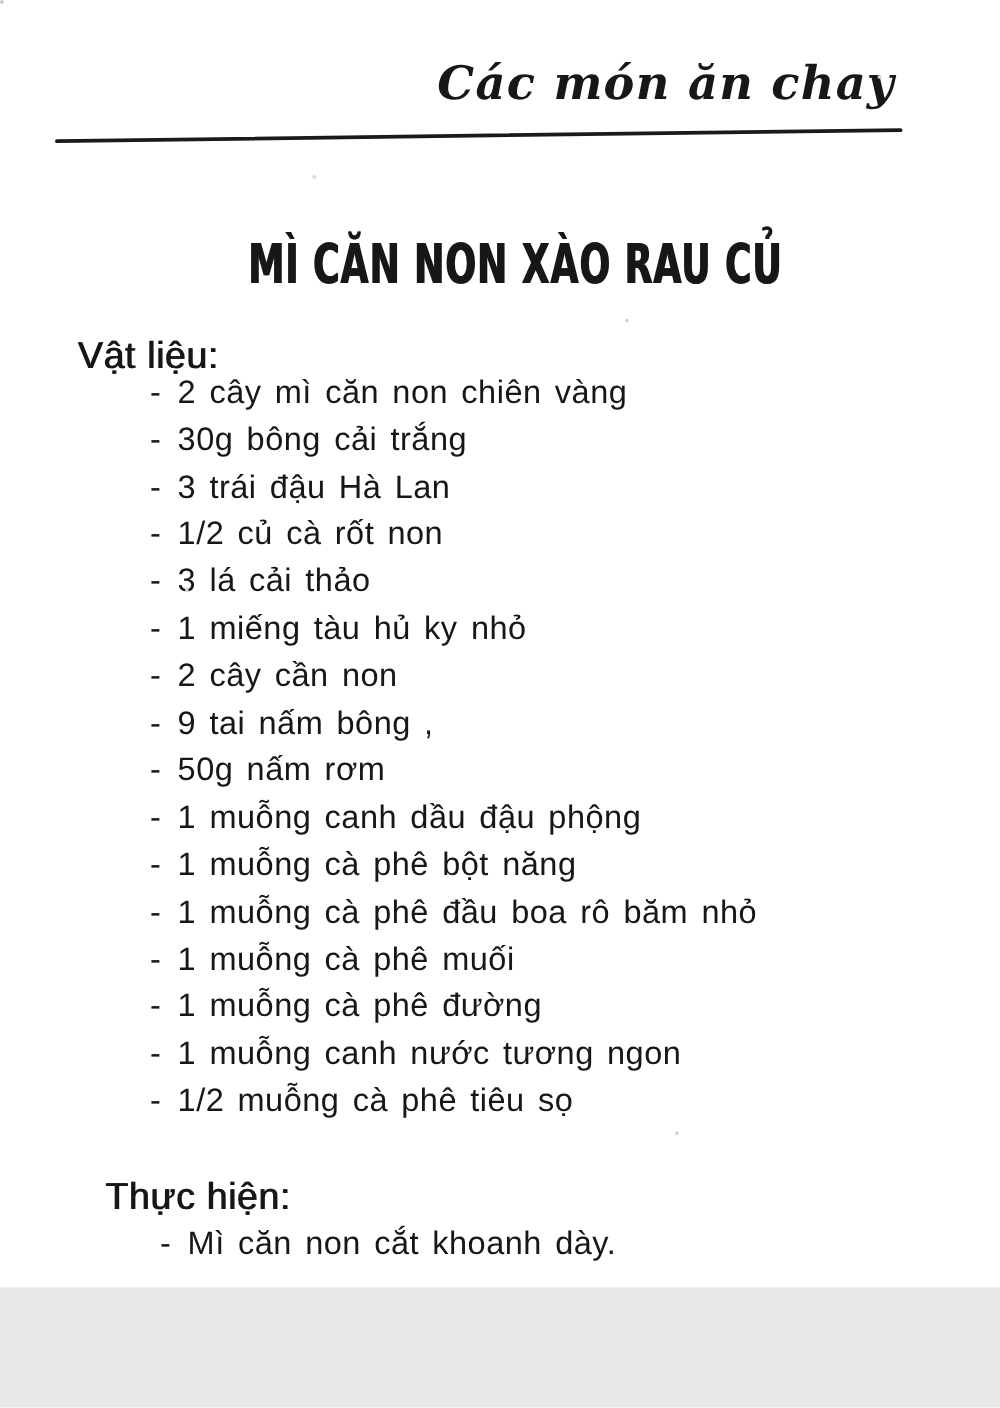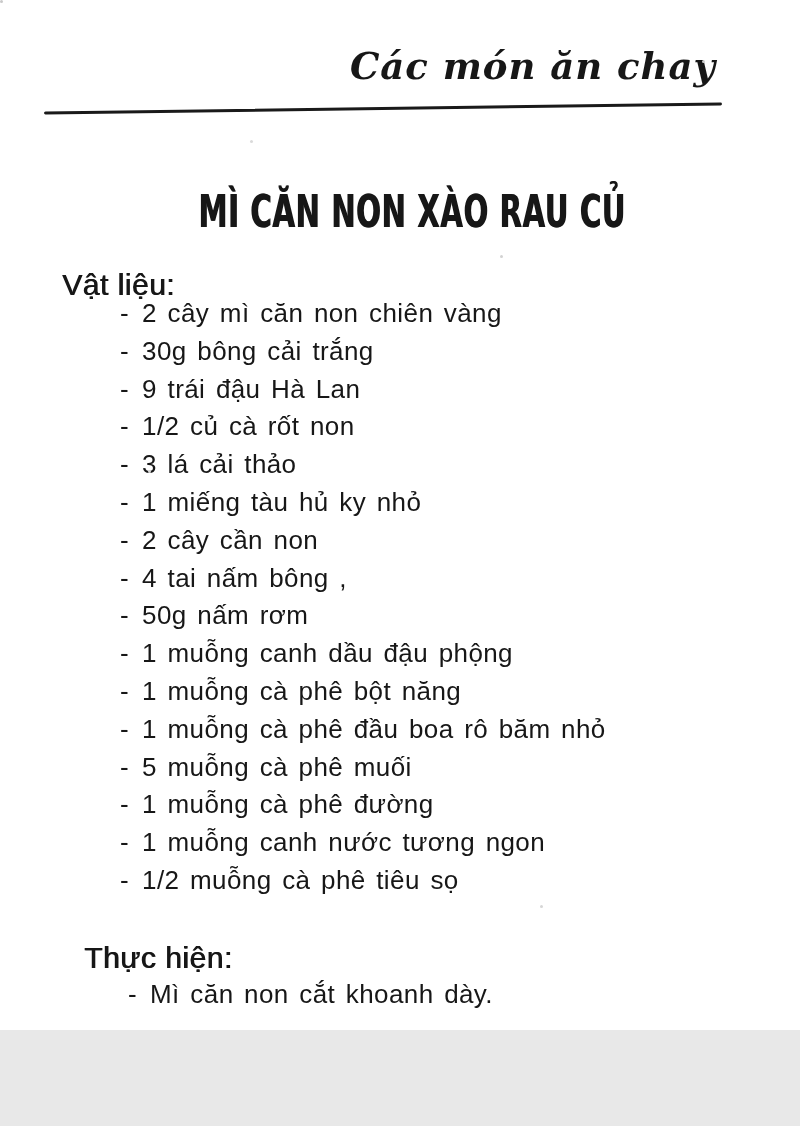--- a/index.html
+++ b/index.html
@@ -78,31 +78,31 @@
 
   <div class="header-rule"></div>
 
   <div class="recipe-title">MÌ CĂN NON XÀO RAU CỦ</div>
 
   <div class="sec-heading heading-ingredients">Vật liệu:</div>
 
   <div class="ing-list">
     <div class="li"><span class="dash">-</span><span>2 cây mì căn non chiên vàng</span></div>
     <div class="li"><span class="dash">-</span><span>30g bông cải trắng</span></div>
-    <div class="li"><span class="dash">-</span><span>9 trái đậu Hà Lan</span></div>
+    <div class="li"><span class="dash">-</span><span>3 trái đậu Hà Lan</span></div>
     <div class="li"><span class="dash">-</span><span>1/2 củ cà rốt non</span></div>
     <div class="li"><span class="dash">-</span><span>3 lá cải thảo</span></div>
     <div class="li"><span class="dash">-</span><span>1 miếng tàu hủ ky nhỏ</span></div>
     <div class="li"><span class="dash">-</span><span>2 cây cần non</span></div>
-    <div class="li"><span class="dash">-</span><span>4 tai nấm bông ,</span></div>
+    <div class="li"><span class="dash">-</span><span>9 tai nấm bông ,</span></div>
     <div class="li"><span class="dash">-</span><span>50g nấm rơm</span></div>
     <div class="li"><span class="dash">-</span><span>1 muỗng canh dầu đậu phộng</span></div>
     <div class="li"><span class="dash">-</span><span>1 muỗng cà phê bột năng</span></div>
     <div class="li"><span class="dash">-</span><span>1 muỗng cà phê đầu boa rô băm nhỏ</span></div>
-    <div class="li"><span class="dash">-</span><span>5 muỗng cà phê muối</span></div>
+    <div class="li"><span class="dash">-</span><span>1 muỗng cà phê muối</span></div>
     <div class="li"><span class="dash">-</span><span>1 muỗng cà phê đường</span></div>
     <div class="li"><span class="dash">-</span><span>1 muỗng canh nước tương ngon</span></div>
     <div class="li"><span class="dash">-</span><span>1/2 muỗng cà phê tiêu sọ</span></div>
   </div>
 
   <div class="sec-heading heading-steps">Thực hiện:</div>
 
   <div class="steps-list">
     <div class="li"><span class="dash">-</span><span>Mì căn non cắt khoanh dày.</span></div>
   </div>

